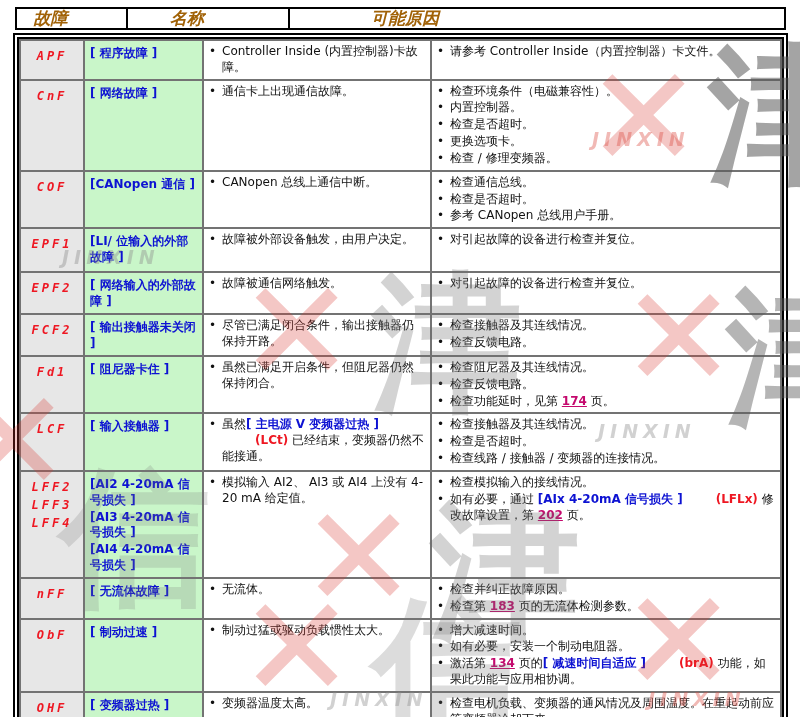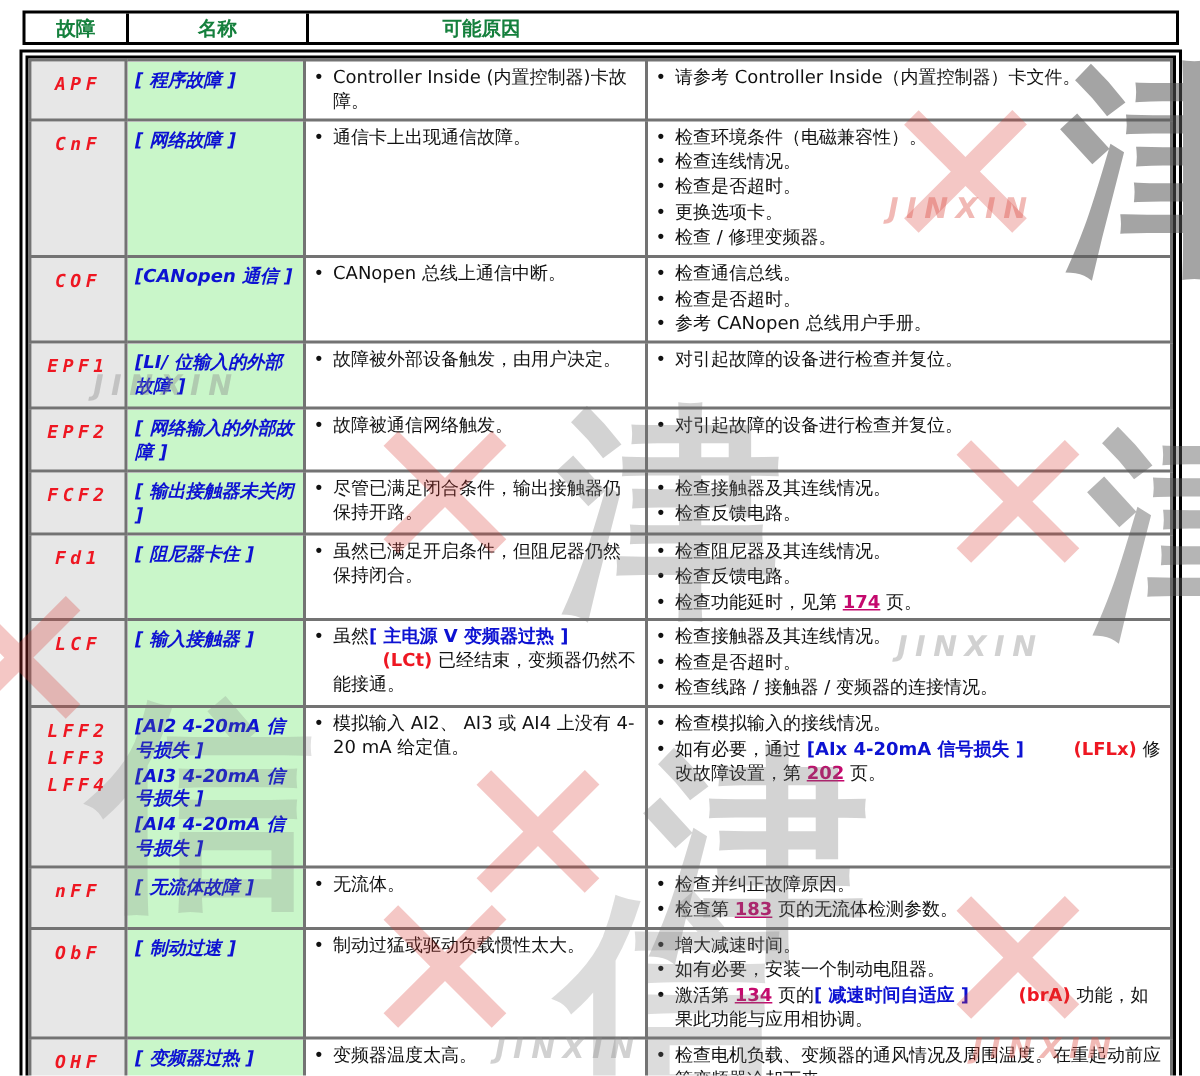--- a/index.html
+++ b/index.html
@@ -10,23 +10,23 @@
   }
   .page{position:absolute;inset:0;}
 
   
   .hdr{
     position:absolute;left:15px;top:7px;width:771px;height:23px;
     border:2px solid #000;display:flex;background:#fff;box-sizing:border-box;
   }
   .hdr .hc{
     display:flex;align-items:center;justify-content:center;
-    font-weight:bold;font-size:13px;color:#15803d;box-sizing:border-box;
-  }
-  .hdr .hc + .hc{border-left:2px solid #000;}
+    font-weight:bold;font-size:17px;color:#a16207;box-sizing:border-box;font-style:italic;
+  }
+  .hdr .hc + .hc{border-left:2px solid #000;margin-left:42px;}
   .hc.c1{width:67px;} .hc.c2{width:120px;} .hc.c3{width:232px;} .hc.c4{flex:1;}
 
   
   .body-outer{
     position:absolute;left:13px;top:33px;width:775px;
     border:2px solid #000;padding:2px;box-sizing:border-box;background:#fff;
   }
   .body-inner{border:2px solid #000;}
   table{width:100%;border-collapse:collapse;table-layout:fixed;}
   td{
@@ -36,21 +36,21 @@
   }
   col.code{width:64px;} col.name{width:119px;} col.cause{width:228px;}
 
   .code-cell{background:#e7e7e7;text-align:center;padding-top:6px;}
   .code{
     font-family:"DejaVu Sans Mono","Liberation Mono",monospace;
     font-style:italic;font-weight:bold;color:#ee1722;
     font-size:12px;letter-spacing:3px;white-space:nowrap;line-height:1.5;
   }
   .name-cell{background:#c9f6c9;color:#0d12d2;font-weight:bold;padding-top:5px;}
-  .name-line{margin-bottom:1px;font-style:italic;}
+  .name-line{margin-bottom:1px;}
 
   .item{display:flex;margin-bottom:1px;}
   .blt{width:13px;flex:0 0 13px;text-align:left;}
   .txt{flex:1;}
 
   .seg-b{color:#0d12d2;font-weight:bold;}
   .seg-r{color:#ee1722;font-weight:bold;padding-left:33px;}
   .seg-l{color:#c4096d;font-weight:bold;text-decoration:underline;cursor:pointer;}
 
   
@@ -134,21 +134,21 @@
                   <span class="txt"><span>通信卡上出现通信故障。</span></span>
                 </div>
               </td>
               <td>
                 <div class="item">
                   <span class="blt">•</span>
                   <span class="txt"><span>检查环境条件（电磁兼容性）。</span></span>
                 </div>
                 <div class="item">
                   <span class="blt">•</span>
-                  <span class="txt"><span>检查连线情况。</span></span>
+                  <span class="txt"><span>内置控制器。</span></span>
                 </div>
                 <div class="item">
                   <span class="blt">•</span>
                   <span class="txt"><span>检查是否超时。</span></span>
                 </div>
                 <div class="item">
                   <span class="blt">•</span>
                   <span class="txt"><span>更换选项卡。</span></span>
                 </div>
                 <div class="item">

